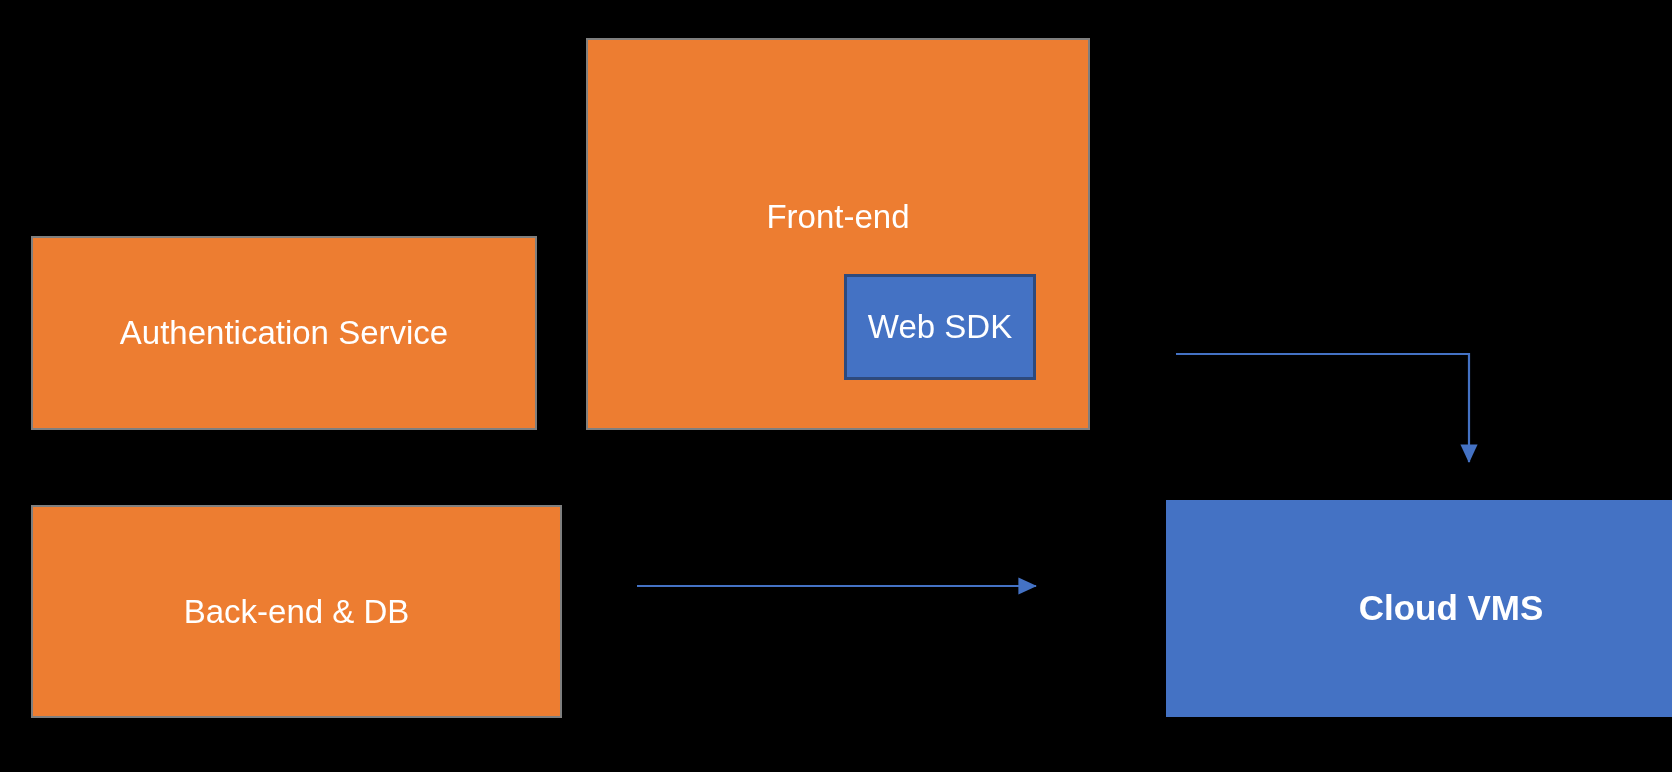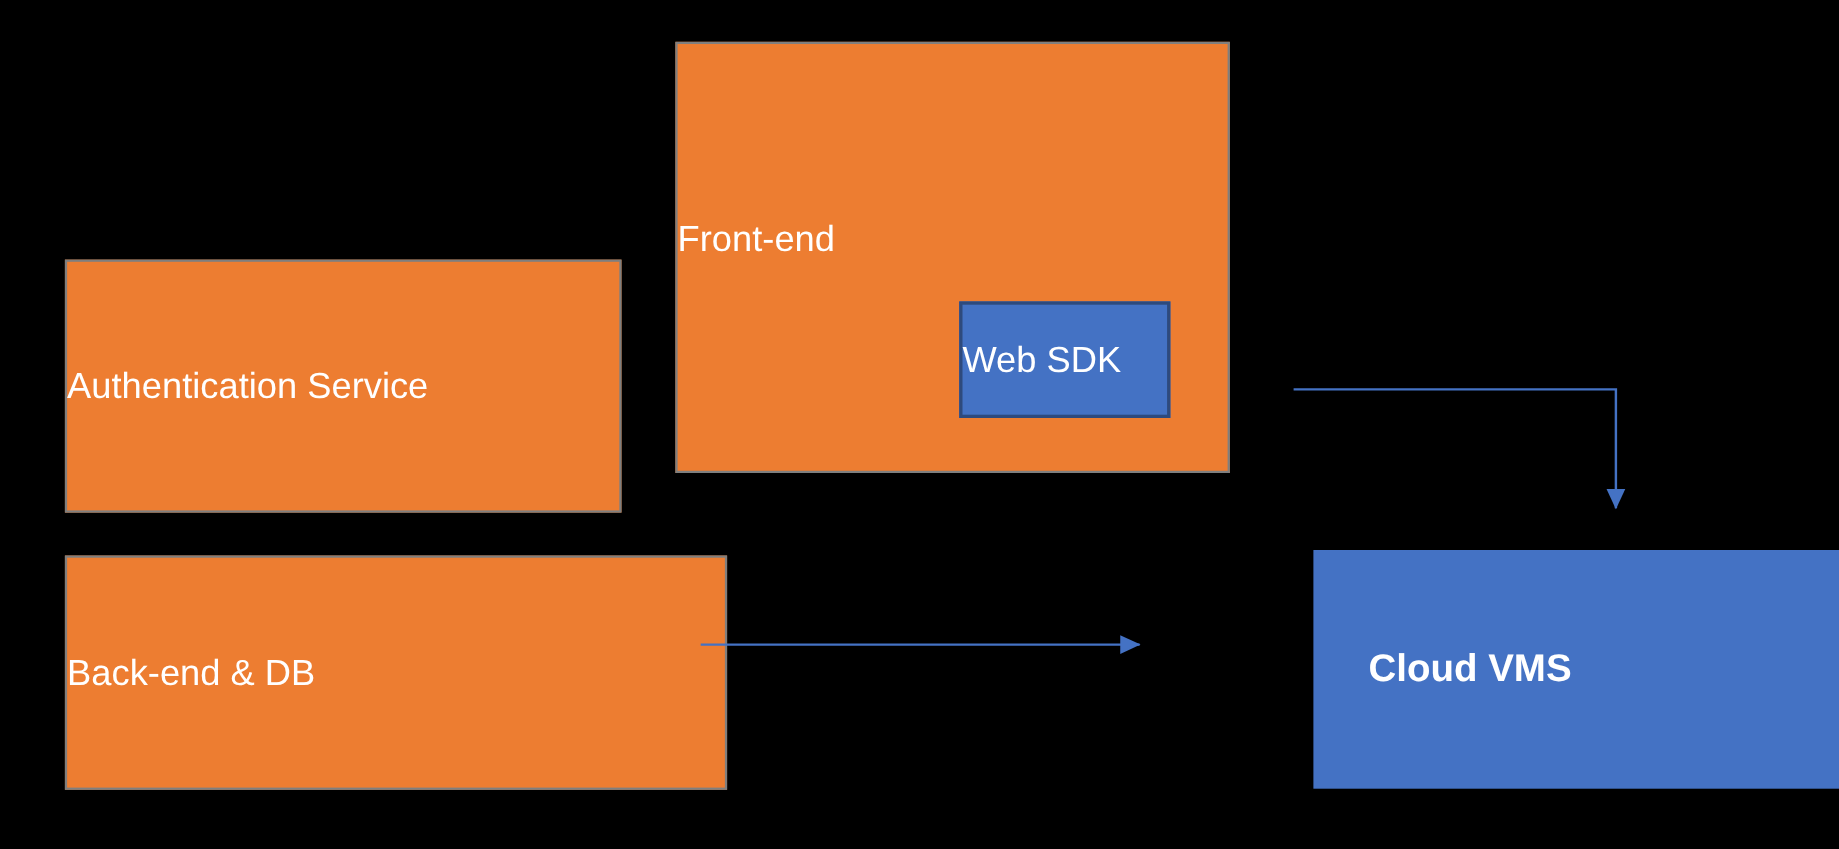--- a/index.html
+++ b/index.html
@@ -16,36 +16,35 @@
     overflow: hidden;
     font-family: "Liberation Sans", sans-serif;
   }
   .node {
     position: absolute;
     box-sizing: border-box;
     display: flex;
     align-items: center;
     justify-content: center;
     color: #FFFFFF;
-    text-align: left;
+    text-align: center;
     line-height: 1.15;
-    margin-left: 28px;
   }
   .node-label {
     display: block;
     width: 100%;
     white-space: nowrap;
   }
 
   
   #node-auth {
     left: 31px;
     top: 236px;
     width: 506px;
-    height: 230px;
+    height: 194px;
     background: #ED7D31;
     border: 2px solid #7F7F7F;
     font-size: 33px;
     font-weight: normal;
   }
 
   
   #node-frontend {
     left: 586px;
     top: 38px;
@@ -69,21 +68,21 @@
     background: #4472C4;
     border: 3px solid #2E4A7D;
     font-size: 33px;
     font-weight: normal;
   }
 
   
   #node-backend {
     left: 31px;
     top: 505px;
-    width: 602px;
+    width: 531px;
     height: 213px;
     background: #ED7D31;
     border: 2px solid #7F7F7F;
     font-size: 33px;
     font-weight: normal;
   }
 
   
   #node-cloudvms {
     left: 1166px;

